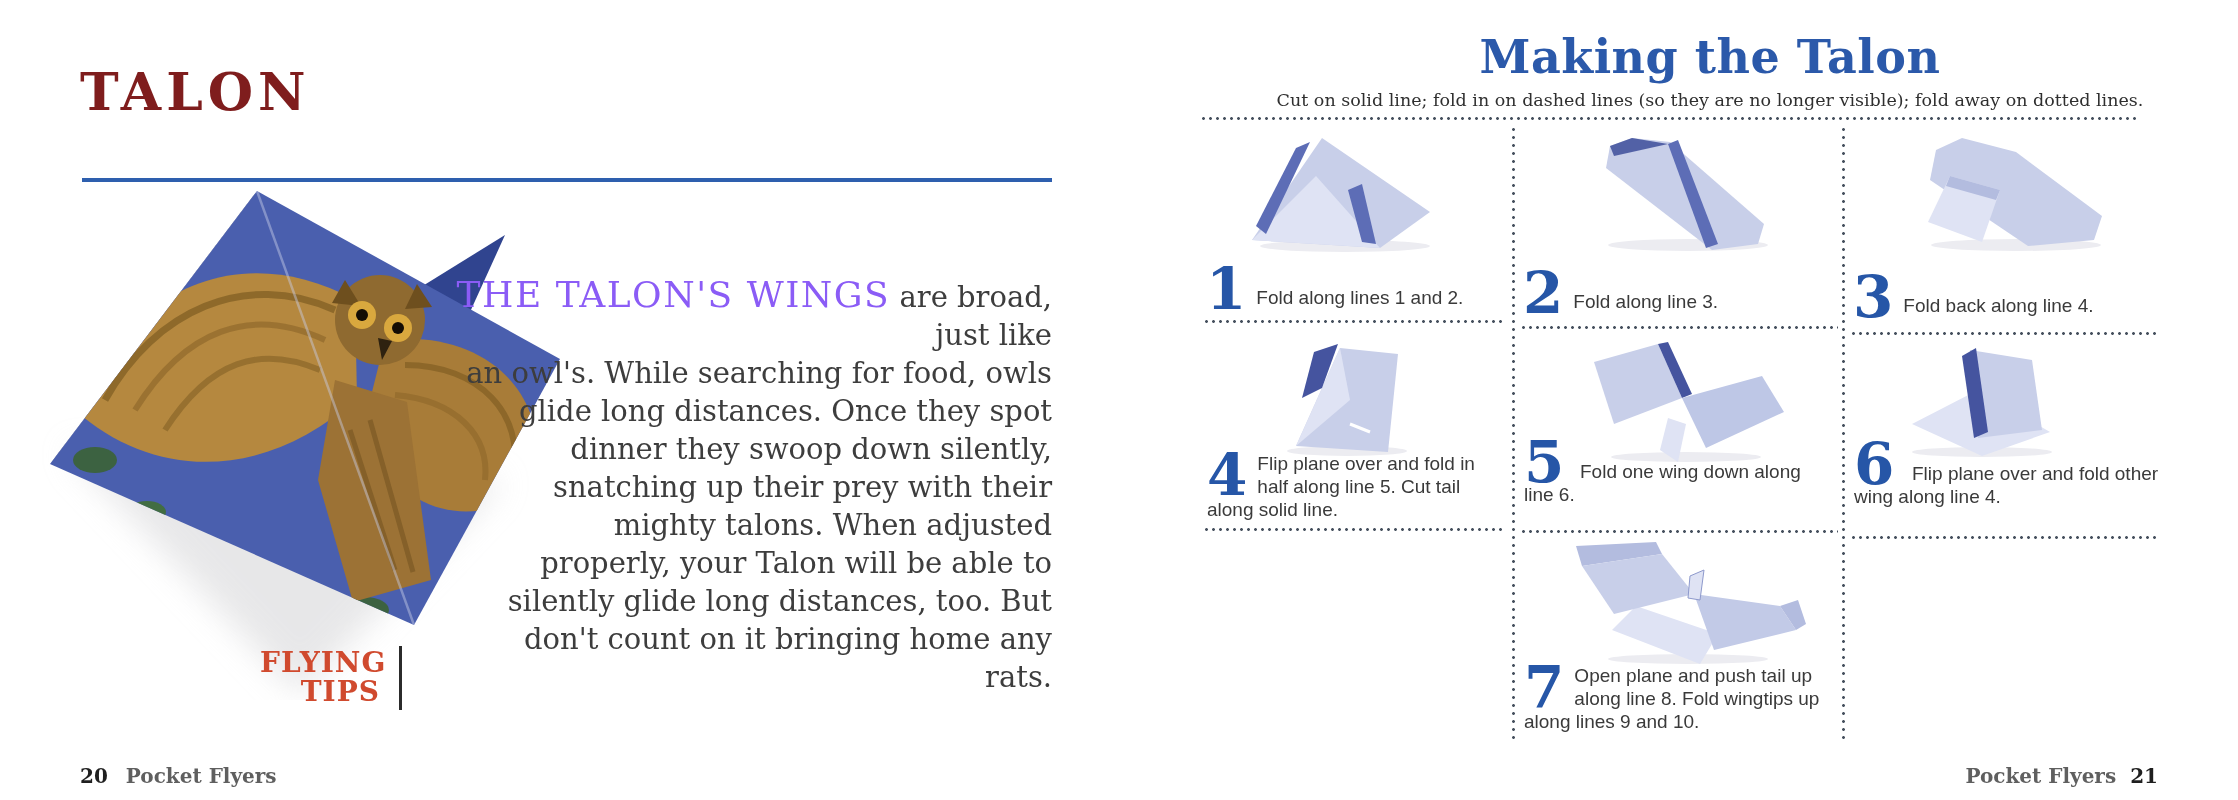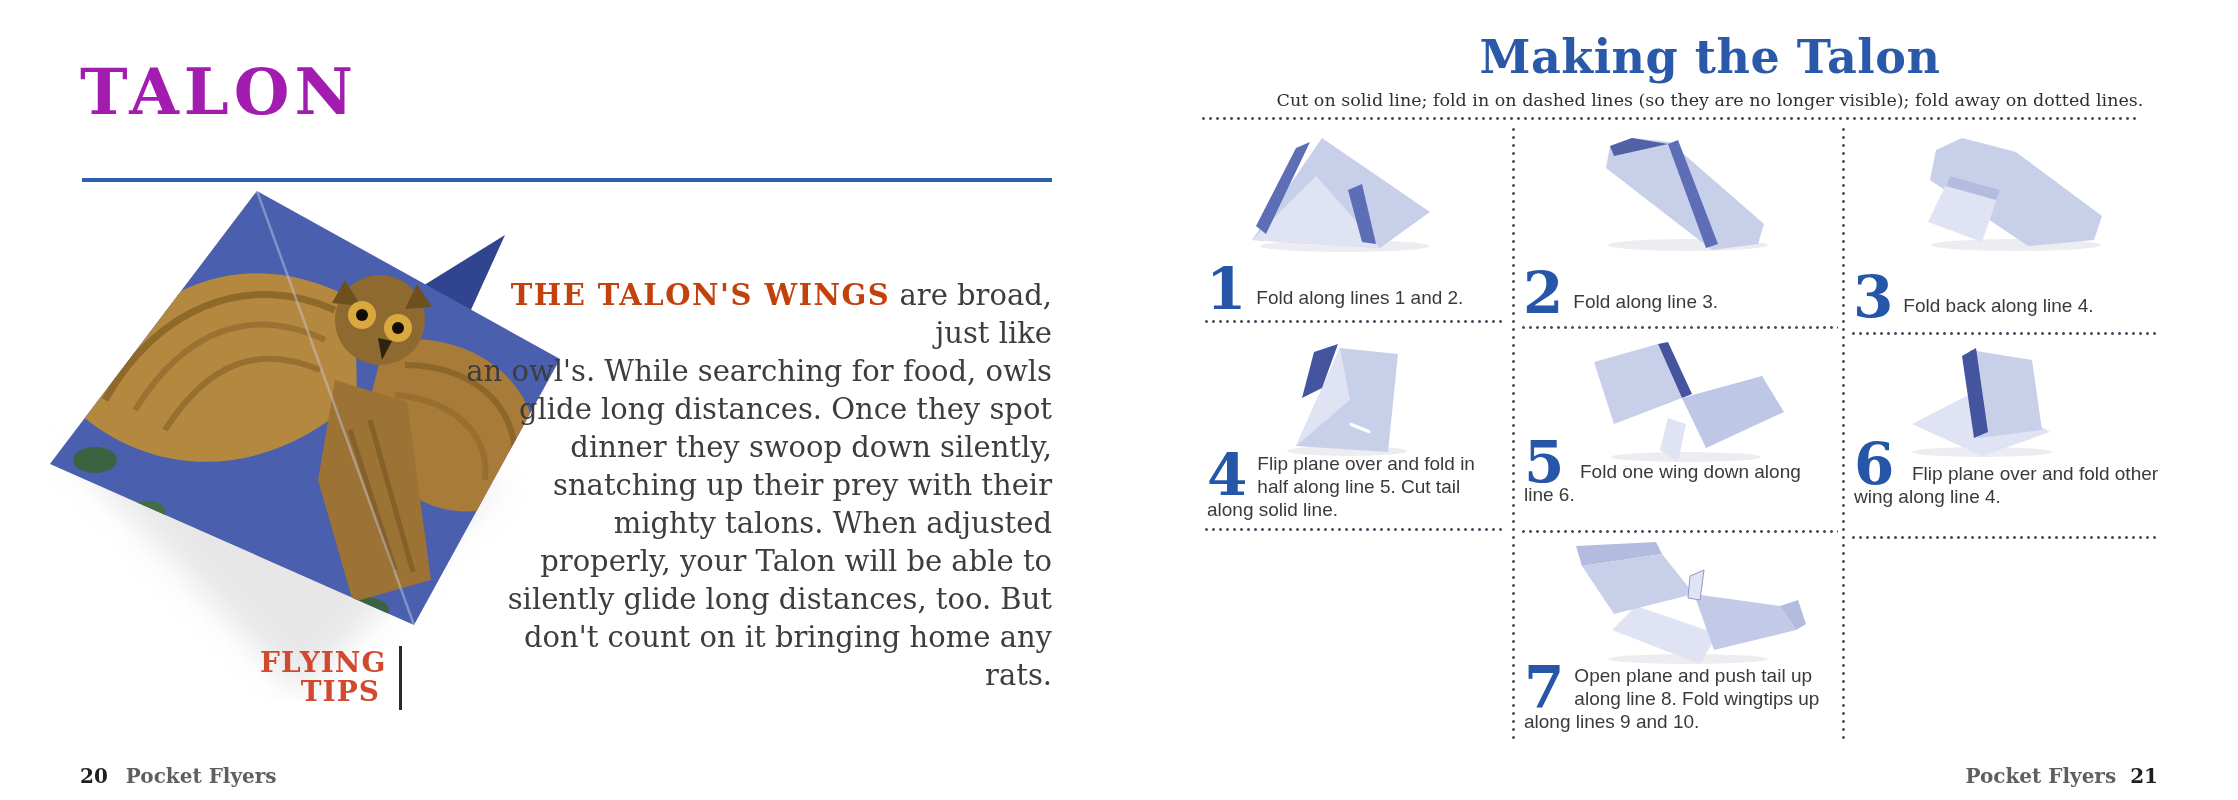--- a/index.html
+++ b/index.html
@@ -1,26 +1,26 @@
 <!DOCTYPE html>
 <html><head>
 <meta charset="utf-8">
 <style>
   html,body{margin:0;padding:0;background:#ffffff;}
   .spread{position:relative;width:2238px;height:800px;background:#ffffff;overflow:hidden;
           font-family:"DejaVu Serif",serif;}
   .abs{position:absolute;}
 
   
-  .talon-title{left:80px;top:52px;font-size:64px;line-height:80px;font-weight:bold;
-               color:#a21caf;letter-spacing:5px;}
+  .talon-title{left:80px;top:52px;font-size:52px;line-height:80px;font-weight:bold;
+               color:#7f1d1d;letter-spacing:5px;}
   .title-rule{left:82px;top:178px;width:970px;height:4px;background:#2e5fae;}
   .intro{left:450px;top:238px;width:602px;text-align:right;white-space:pre-line;
          font-size:29px;line-height:38px;color:#3d3d3d;}
-  .intro-lead{font-weight:bold;color:#c2410c;font-size:29px;letter-spacing:1.5px;}
+  .intro-lead{font-weight:normal;color:#8b5cf6;font-size:36px;letter-spacing:1.5px;}
   .tips-label{left:260px;top:648px;width:120px;text-align:right;font-weight:bold;
               font-size:28px;line-height:29px;color:#d04a2e;letter-spacing:1px;}
   .tips-divider{left:399px;top:646px;width:3px;height:64px;background:#2b2b2b;}
   .tips-text{left:418px;top:645px;width:634px;white-space:pre-line;
              font-family:"Liberation Sans",sans-serif;font-size:22px;line-height:31px;color:#262626;}
   .footer{top:764px;font-size:20px;font-weight:bold;color:#5f5f5f;}
   .footer .pgnum{color:#1f1f1f;}
   .footer-left{left:80px;}
   .footer-right{right:80px;text-align:right;}
   .footer-left .pgnum{margin-right:18px;}

